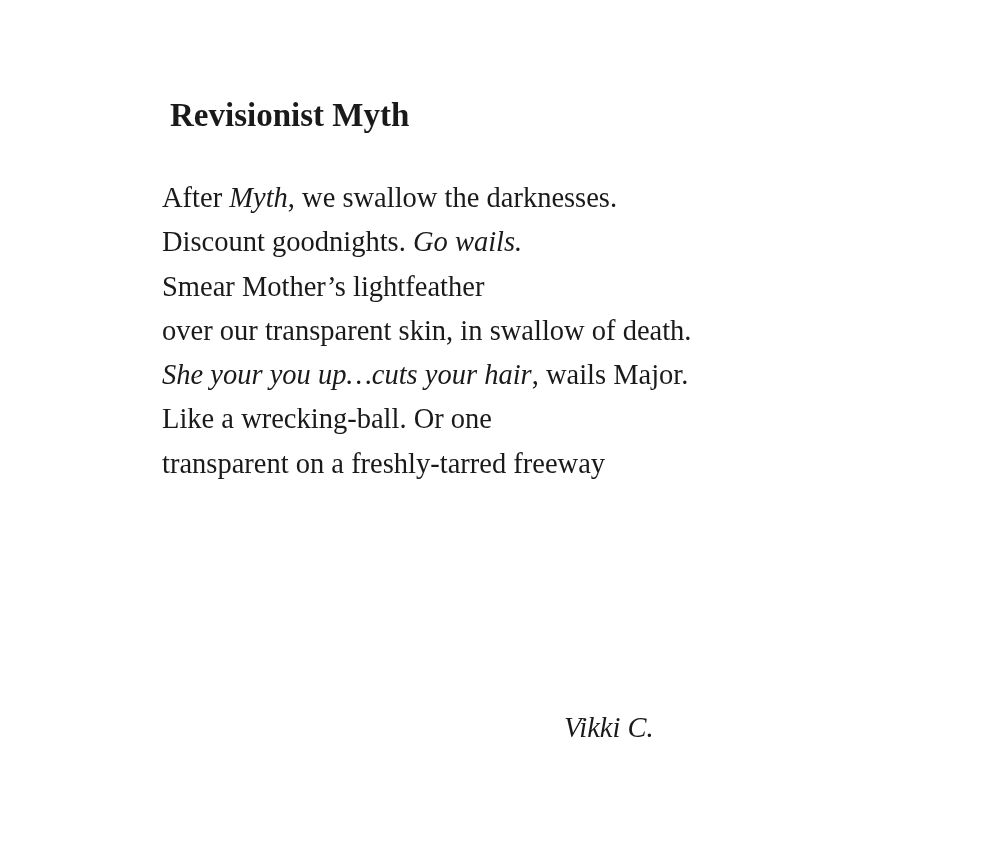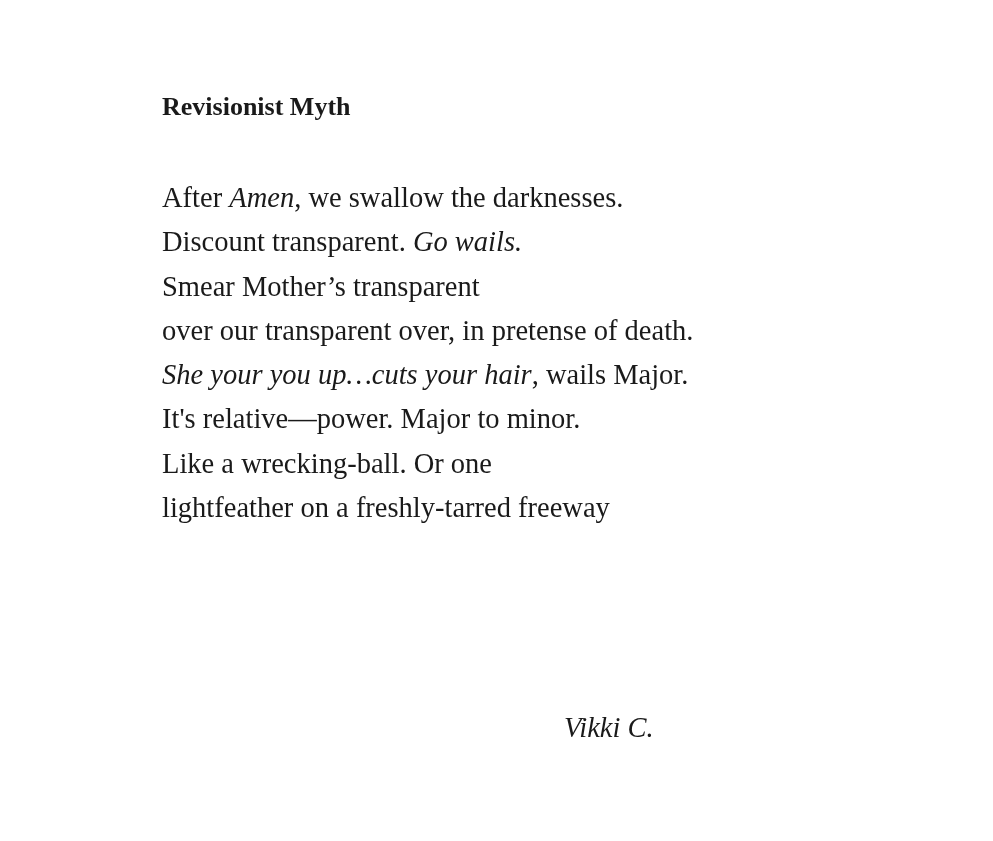--- a/index.html
+++ b/index.html
@@ -12,24 +12,24 @@
       height: 841px;
       position: relative;
       overflow: hidden;
       font-family: "Liberation Serif", "DejaVu Serif", serif;
       color: #1a1a1a;
     }
     .title {
       position: absolute;
       left: 162px;
       top: 90px;
-      font-size: 26px;
+      font-size: 33px;
       font-weight: bold;
       line-height: 34px;
-      margin: 0;
+      margin: 8px;
       white-space: nowrap;
     }
     .poem {
       position: absolute;
       left: 162px;
       top: 176px;
       margin: 0;
       padding: 0;
       list-style: none;
     }
@@ -50,23 +50,22 @@
       white-space: nowrap;
       font-style: italic;
     }
   </style>
 </head>
 <body>
 
 <h1 class="title">Revisionist Myth</h1>
 
 <div class="poem">
-  <div class="line"><span>After </span><em>Amen</em><span>, we swallow the darknesses.</span></div>
-  <div class="line"><span>Discount transparent. </span><em>Go wails.</em></div>
-  <div class="line"><span>Smear Mother’s transparent</span></div>
-  <div class="line"><span>over our transparent over, in pretense of death.</span></div>
+  <div class="line"><span>After </span><em>Myth</em><span>, we swallow the darknesses.</span></div>
+  <div class="line"><span>Discount goodnights. </span><em>Go wails.</em></div>
+  <div class="line"><span>Smear Mother’s lightfeather</span></div>
+  <div class="line"><span>over our transparent skin, in swallow of death.</span></div>
   <div class="line"><em>She your you up…cuts your hair</em><span>, wails Major.</span></div>
-  <div class="line"><span>It's relative—power. Major to minor.</span></div>
   <div class="line"><span>Like a wrecking-ball. Or one</span></div>
-  <div class="line"><span>lightfeather on a freshly-tarred freeway</span></div>
+  <div class="line"><span>transparent on a freshly-tarred freeway</span></div>
 </div>
 
 <div class="signature">Vikki C.</div>
 
 </body></html>

